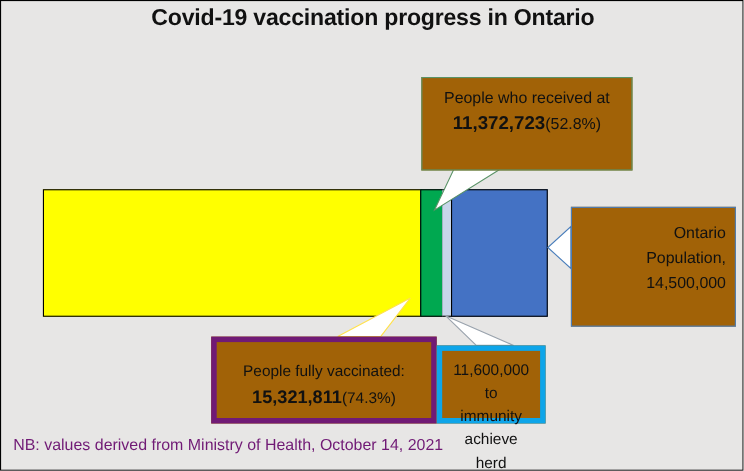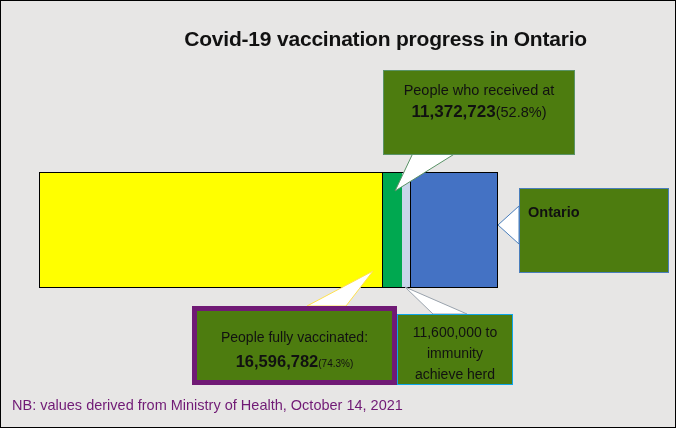--- a/index.html
+++ b/index.html
@@ -19,23 +19,23 @@
     height: 426px;
     border: 1px solid #000000;
     background: #e7e6e5;
     box-sizing: content-box;
   }
 
   
   #chart-title {
     position: absolute;
     left: 90px;
-    top: 24px;
+    top: 2px;
     width: 496px;
-    text-align: right;
+    text-align: center;
     font-size: 21px;
     font-weight: bold;
     line-height: 27px;
     color: #111111;
     letter-spacing: -0.2px;
   }
 
   
   #bar-wrap {
     position: absolute;
@@ -72,21 +72,21 @@
   #seg-remaining {
     left: 371px;
     width: 88px;
     background: #4472c4;
     border: 1px solid #000000;
   }
 
   
   .callout {
     position: absolute;
-    background: #4d7c0f;
+    background: #a16207;
     box-sizing: border-box;
     color: #111111;
     z-index: 5;
   }
   .callout .line {
     display: block;
   }
   .big {
     font-weight: bold;
   }
@@ -102,49 +102,48 @@
     line-height: 21px;
     text-align: center;
   }
   #callout-onedose .big { font-size: 17px; margin-top: 33px; }
   #callout-onedose .pct { font-size: 14.5px; }
 
   #callout-population {
     left: 518px;
     top: 187px;
     width: 150px;
-    height: 85px;
+    height: 109px;
     border: 1px solid #4a7ebb;
     padding: 12px 8px 0 8px;
     font-size: 14.5px;
     line-height: 23px;
-    text-align: left;
-    font-weight: bold;
+    text-align: right;
   }
 
   #callout-fully {
     left: 191px;
     top: 305px;
     width: 205px;
     height: 79px;
     border: 5px solid #701a75;
     padding: 14px 8px 0 8px;
     font-size: 14px;
     line-height: 24px;
     text-align: center;
   }
   #callout-fully .big { font-size: 16.5px; }
-  #callout-fully .pct { font-size: 10px; }
+  #callout-fully .pct { font-size: 14px; }
 
   #callout-herd {
     left: 396px;
     top: 313px;
-    width: 116px;
+    width: 99px;
     height: 71px;
-    border: 1px solid #0ea5e9;
+    border: 5px solid #0ea5e9;
     padding: 7px 6px 0 6px;
     font-size: 14px;
     line-height: 21px;
     text-align: center;
   }
 
   
   #tails {
     position: absolute;
     left: 0;
@@ -189,25 +188,27 @@
     <polygon points="432,313 466,313 404,286" fill="#ffffff" stroke="#9aa3ad" stroke-width="1"></polygon>
   </svg>
 
   <div class="callout" id="callout-onedose">
     <span class="line">People who received at</span>
     <span class="line"><span class="big">11,372,723</span><span class="pct">(52.8%)</span></span>
   </div>
 
   <div class="callout" id="callout-population">
     <span class="line">Ontario</span>
+    <span class="line">Population,</span>
+    <span class="line">14,500,000</span>
   </div>
 
   <div class="callout" id="callout-fully">
     <span class="line">People fully vaccinated:</span>
-    <span class="line"><span class="big">16,596,782</span><span class="pct">(74.3%)</span></span>
+    <span class="line"><span class="big">15,321,811</span><span class="pct">(74.3%)</span></span>
   </div>
 
   <div class="callout" id="callout-herd">
     <span class="line">11,600,000 to</span>
     <span class="line">immunity</span>
     <span class="line">achieve herd</span>
   </div>
 
   <div id="footnote">NB: values derived from Ministry of Health, October 14, 2021</div>
 

